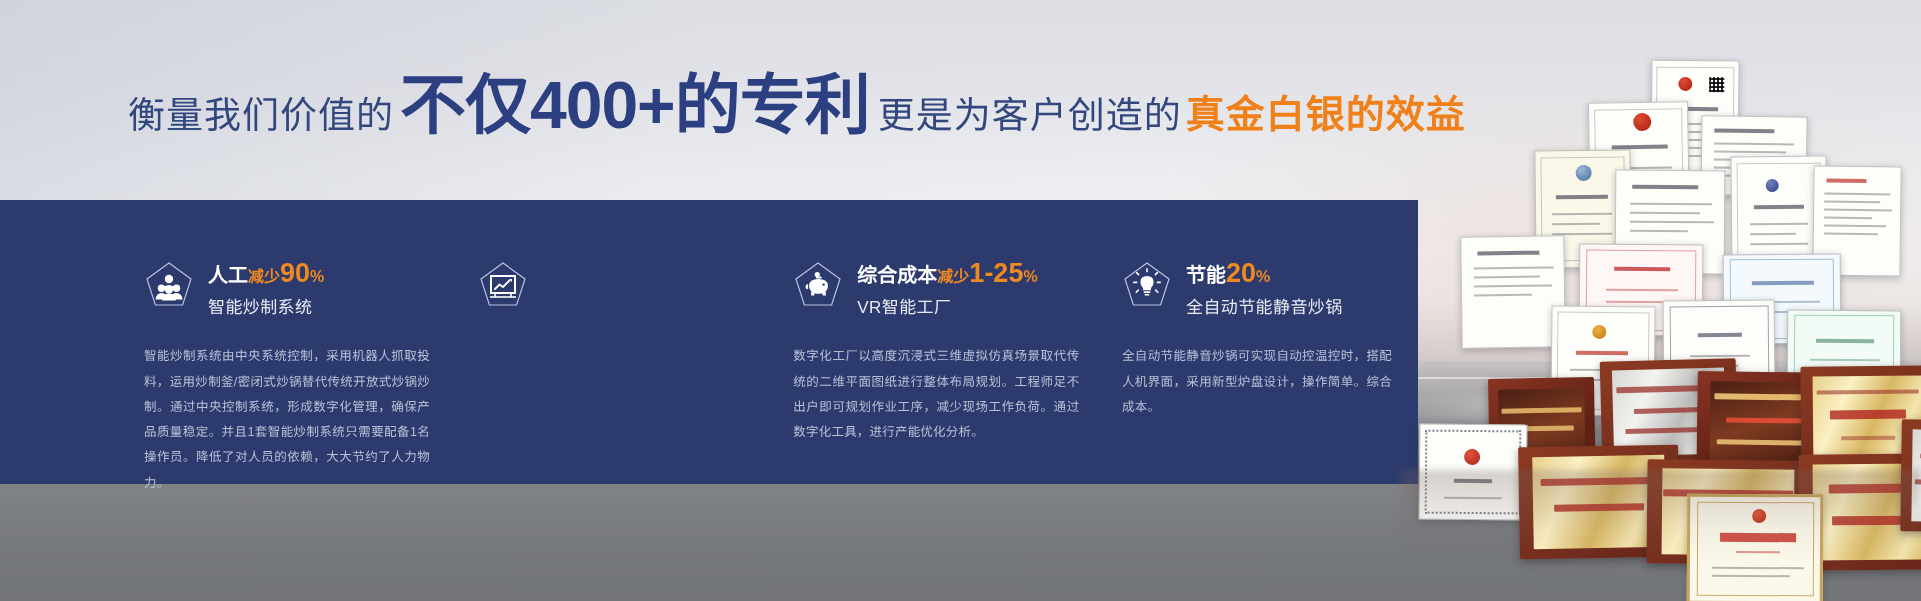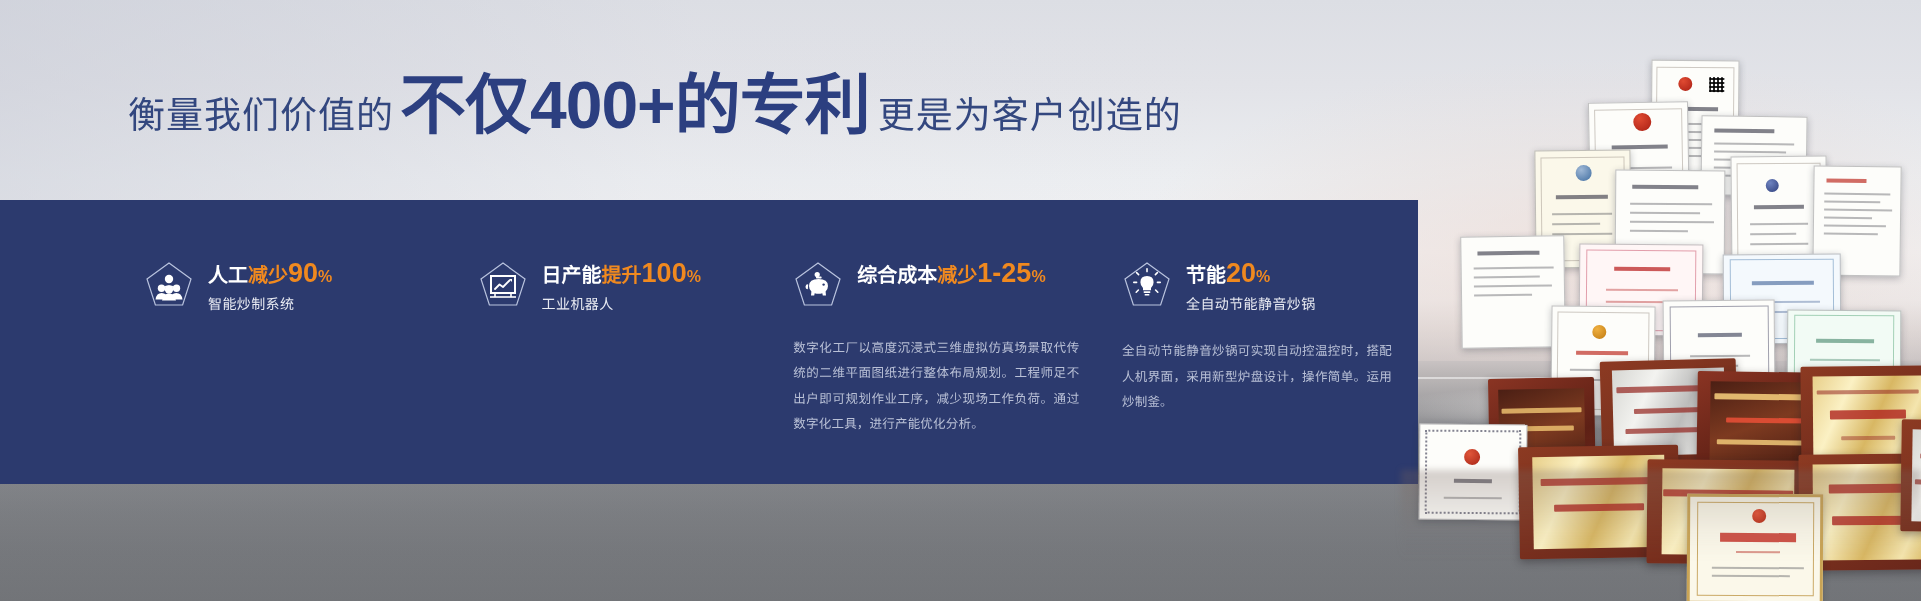--- a/index.html
+++ b/index.html
@@ -128,24 +128,24 @@
   .head-text { padding-top:1px; }
   .metric {
     white-space:nowrap; line-height:1.05;
     font-size:20px; font-weight:bold; color:#ffffff;
   }
   .metric .label { color:#ffffff; }
   .metric .val {
     color:#f0891f; font-size:27px; font-weight:bold;
     letter-spacing:0px;
   }
-  .metric .valword { color:#f0891f; font-size:20px; font-weight:bold; }
+  .metric .valword { color:#f0891f; font-size:16px; font-weight:bold; }
   .metric .pct { color:#f0891f; font-size:16px; font-weight:bold; }
   .subtitle {
-    margin-top:6px; font-size:14px; color:#e8eaf2; font-weight:400;
+    margin-top:6px; font-size:17px; color:#e8eaf2; font-weight:400;
     letter-spacing:0.4px; white-space:nowrap;
   }
   .body-text {
     margin-top:26px;
     font-size:12.5px; line-height:2.02;
     color:#b9c0d6;
     letter-spacing:0.2px;
     text-align:justify;
     width:286px;
   }
@@ -238,20 +238,21 @@
   <div class="sky-haze2"></div>
   <div class="sky-haze"></div>
   <div class="horizon"></div>
   <div class="water"></div>
   <div class="water-glint"></div>
 
   <div class="headline">
     <span class="hl-lead">衡量我们价值的</span>
     <span class="hl-big">不仅400+的专利</span>
     <span class="hl-mid">更是为客户创造的</span>
+    <span class="hl-accent">真金白银的效益</span>
   </div>
 
   <div class="panel"></div>
   <div class="panel-lower"></div>
 
   <div class="cols">
 
     <div class="col col-1">
       <div class="col-head">
         <div class="pent">
@@ -265,56 +266,54 @@
             <path d="M11.5 39.5 q1 -6.4 6.2 -6.4 q5.2 0 6.2 6.4 z" fill="#ffffff"></path>
             <path d="M26.1 39.5 q1 -6.4 6.2 -6.4 q5.2 0 6.2 6.4 z" fill="#ffffff"></path>
             <path d="M18 40.6 q1.2 -7 7 -7 q5.8 0 7 7 z" fill="#ffffff"></path>
           </svg>
         </div>
         <div class="head-text">
           <div class="metric"><span class="label">人工</span><span class="valword">减少</span><span class="val">90</span><span class="pct">%</span></div>
           <div class="subtitle">智能炒制系统</div>
         </div>
       </div>
+      <div class="body-text">智能炒制系统由中央系统控制，采用机器人抓取投料，运用炒制釜/密闭式炒锅替代传统开放式炒锅炒制。通过中央控制系统，形成数字化管理，确保产品质量稳定。并且1套智能炒制系统只需要配备1名操作员。降低了对人员的依赖，大大节约了人力物力。</div>
     </div>
 
     <div class="col col-2">
       <div class="col-head">
         <div class="pent">
           <svg width="50" height="50" viewBox="0 0 50 50">
             <polygon points="25,3 47,19 38.6,45 11.4,45 3,19" fill="none" stroke="#b9c3de" stroke-width="1.2"></polygon>
             <rect x="13" y="16" width="24" height="17" fill="none" stroke="#ffffff" stroke-width="2"></rect>
             <polyline points="17,29 21.5,24.5 25,27 31.5,20.5" fill="none" stroke="#ffffff" stroke-width="1.8" stroke-linecap="round" stroke-linejoin="round"></polyline>
             <polygon points="31,19 34,19 34,22" fill="#ffffff"></polygon>
             <line x1="17" y1="33" x2="17" y2="37" stroke="#ffffff" stroke-width="1.6"></line>
             <line x1="33" y1="33" x2="33" y2="37" stroke="#ffffff" stroke-width="1.6"></line>
             <line x1="12" y1="37" x2="38" y2="37" stroke="#ffffff" stroke-width="1.6"></line>
           </svg>
         </div>
-        <div class="head-text">
-          <div class="metric"><span class="label">日产能</span><span class="valword">提升</span><span class="val">100</span><span class="pct">%</span></div>
-          <div class="subtitle">工业机器人</div>
-        </div>
       </div>
     </div>
 
     <div class="col col-3">
       <div class="col-head">
         <div class="pent">
           <svg width="50" height="50" viewBox="0 0 50 50">
             <polygon points="25,3 47,19 38.6,45 11.4,45 3,19" fill="none" stroke="#b9c3de" stroke-width="1.2"></polygon>
             <path d="M16 26 q0 -7 9.5 -7 q9.5 0 9.5 7 q0 3.2 -2.4 5.4 l0.4 4.2 l-3.2 0 l-0.5 -2.4 q-1.8 0.5 -3.8 0.5 q-2 0 -3.8 -0.5 l-0.5 2.4 l-3.2 0 l0.4 -4.2 q-2.4 -2.2 -2.4 -5.4 z" fill="#ffffff"></path>
             <path d="M15.2 24.4 q-2.2 -0.6 -2.6 2 q-0.3 2.4 2.2 2.8 z" fill="#ffffff"></path>
             <circle cx="30.6" cy="24.6" r="1.2" fill="#2c3a6e"></circle>
             <rect x="23" y="16.6" width="5.6" height="1.8" rx="0.7" fill="#ffffff"></rect>
             <circle cx="24.2" cy="14.6" r="2.6" fill="#ffffff"></circle>
           </svg>
         </div>
         <div class="head-text">
           <div class="metric"><span class="label">综合成本</span><span class="valword">减少</span><span class="val">1-25</span><span class="pct">%</span></div>
+          <div class="subtitle">VR智能工厂</div>
         </div>
       </div>
       <div class="body-text">数字化工厂以高度沉浸式三维虚拟仿真场景取代传统的二维平面图纸进行整体布局规划。工程师足不出户即可规划作业工序，减少现场工作负荷。通过数字化工具，进行产能优化分析。</div>
     </div>
 
     <div class="col col-4">
       <div class="col-head">
         <div class="pent">
           <svg width="50" height="50" viewBox="0 0 50 50">
             <polygon points="25,3 47,19 38.6,45 11.4,45 3,19" fill="none" stroke="#b9c3de" stroke-width="1.2"></polygon>
@@ -330,21 +329,21 @@
               <line x1="16.4" y1="30" x2="14.2" y2="32.2"></line>
               <line x1="33.6" y1="30" x2="35.8" y2="32.2"></line>
             </g>
           </svg>
         </div>
         <div class="head-text">
           <div class="metric"><span class="label">节能</span><span class="valword"></span><span class="val">20</span><span class="pct">%</span></div>
           <div class="subtitle">全自动节能静音炒锅</div>
         </div>
       </div>
-      <div class="body-text">全自动节能静音炒锅可实现自动控温控时，搭配人机界面，采用新型炉盘设计，操作简单。运用炒制釜。</div>
+      <div class="body-text">全自动节能静音炒锅可实现自动控温控时，搭配人机界面，采用新型炉盘设计，操作简单。综合成本。</div>
     </div>
 
   </div>
 
   <div class="certs">
 
     <div class="cert" style="left:250px; top:12px; width:88px; height:118px; transform:rotate(0.5deg);">
       <div class="inner-line"></div>
       <div class="seal" style="left:26px; top:16px;"></div>
       <div class="qr" style="left:57px; top:16px;"></div>

